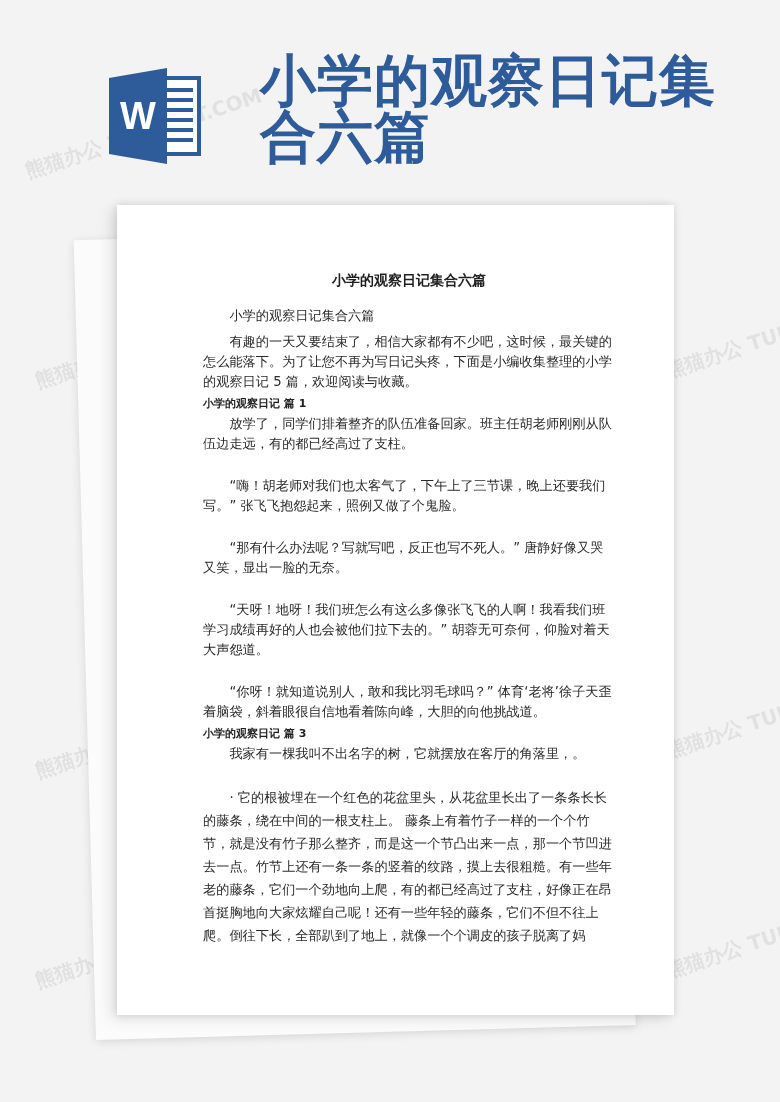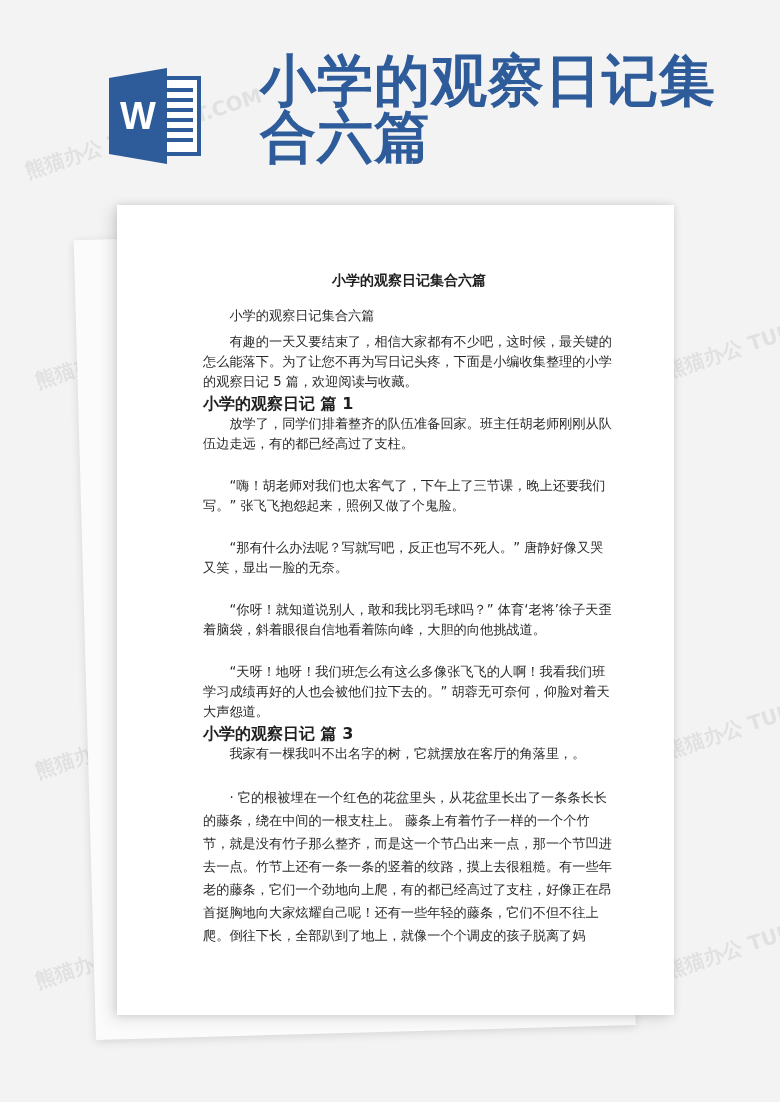--- a/index.html
+++ b/index.html
@@ -29,21 +29,21 @@
     .doc {
       position: absolute; left: 203px; top: 272px; width: 412px;
       color: #2a2a2a; font-size: 13.2px;
     }
     .doc-title {
       text-align: center; font-weight: bold; font-size: 14px; margin: 0 0 16px 0; color: #1f1f1f;
     }
     .doc p { margin: 0; line-height: 20px; }
     .doc .indent { text-indent: 2em; }
     .doc .gap { margin-top: 22px; }
-    .doc h3 { font-size: 16px; font-weight: bold; margin: 2px 0 0 0; line-height: 20px; color: #1f1f1f; }
+    .doc h3 { font-size: 11px; font-weight: bold; margin: 2px 0 0 0; line-height: 20px; color: #1f1f1f; }
     
     .wm {
       position: absolute; color: rgba(180,180,180,0.28); font-weight: bold; font-size: 20px;
       transform: rotate(-18deg); white-space: nowrap; pointer-events: none;
       font-family: "DejaVu Sans", sans-serif;
     }
   </style>
 </head>
 <body>
 
@@ -77,19 +77,19 @@
 
 <div class="doc">
   <div class="doc-title">小学的观察日记集合六篇</div>
   <p class="indent" style="margin-bottom:6px;">小学的观察日记集合六篇</p>
   <p class="indent">有趣的一天又要结束了，相信大家都有不少吧，这时候，最关键的怎么能落下。为了让您不再为写日记头疼，下面是小编收集整理的小学的观察日记 5 篇，欢迎阅读与收藏。</p>
 
   <h3>小学的观察日记 篇 1</h3>
   <p class="indent">放学了，同学们排着整齐的队伍准备回家。班主任胡老师刚刚从队伍边走远，有的都已经高过了支柱。</p>
   <p class="indent gap">“嗨！胡老师对我们也太客气了，下午上了三节课，晚上还要我们写。” 张飞飞抱怨起来，照例又做了个鬼脸。</p>
   <p class="indent gap">“那有什么办法呢？写就写吧，反正也写不死人。” 唐静好像又哭又笑，显出一脸的无奈。</p>
+  <p class="indent gap">“天呀！地呀！我们班怎么有这么多像张飞飞的人啊！我看我们班学习成绩再好的人也会被他们拉下去的。” 胡蓉无可奈何，仰脸对着天大声怨道。</p>
   <p class="indent gap">“你呀！就知道说别人，敢和我比羽毛球吗？” 体育‘老将’徐子天歪着脑袋，斜着眼很自信地看着陈向峰，大胆的向他挑战道。</p>
-  <p class="indent gap">“天呀！地呀！我们班怎么有这么多像张飞飞的人啊！我看我们班学习成绩再好的人也会被他们拉下去的。” 胡蓉无可奈何，仰脸对着天大声怨道。</p>
 
   <h3>小学的观察日记 篇 3</h3>
   <p class="indent">我家有一棵我叫不出名字的树，它就摆放在客厅的角落里，。</p>
   <p class="indent gap" style="line-height:23px;">· 它的根被埋在一个红色的花盆里头，从花盆里长出了一条条长长的藤条，绕在中间的一根支柱上。 藤条上有着竹子一样的一个个竹节，就是没有竹子那么整齐，而是这一个节凸出来一点，那一个节凹进去一点。竹节上还有一条一条的竖着的纹路，摸上去很粗糙。有一些年老的藤条，它们一个劲地向上爬，有的都已经高过了支柱，好像正在昂首挺胸地向大家炫耀自己呢！还有一些年轻的藤条，它们不但不往上爬。倒往下长，全部趴到了地上，就像一个个调皮的孩子脱离了妈</p>
 </div>
 
 </body></html>

